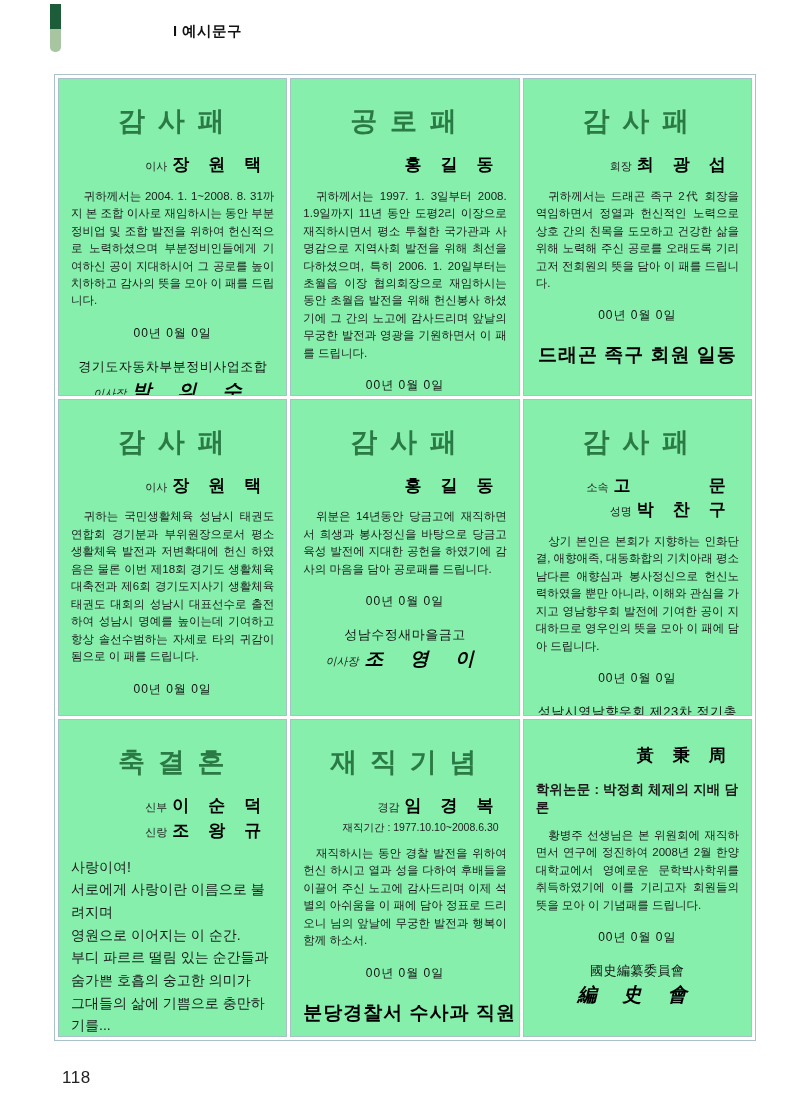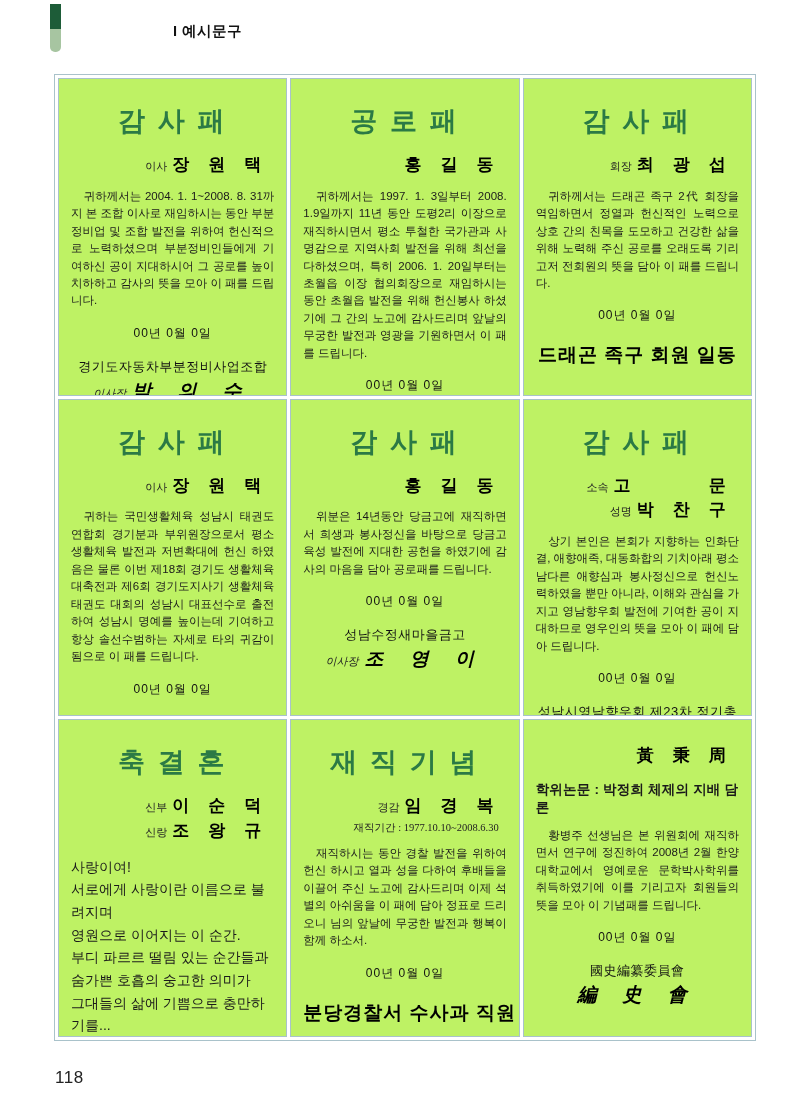--- a/index.html
+++ b/index.html
@@ -11,48 +11,48 @@
   .accent-bar .dark { width:11px; height:25px; background:#1d5c38; }
   .accent-bar .light { width:11px; height:23px; background:#a7c5a1; border-radius:0 0 5px 5px; }
   .page-header { position:absolute; left:173px; top:22px; font-size:14.5px; font-weight:bold; letter-spacing:0.5px; color:#111; }
 
   
   .grid {
     position:absolute; left:54px; top:74px; width:702px; height:967px;
     display:grid; grid-template-columns:repeat(3,1fr); grid-template-rows:repeat(3,1fr);
     border:1px solid #a9c2ca; background:#ffffff; padding:3px; gap:3px;
   }
-  .cell { border:1px solid #a9c2ca; background:#bef264; padding:10px 12px 8px 12px; overflow:hidden; }
+  .cell { border:1px solid #a9c2ca; background:#86efac; padding:10px 12px 8px 12px; overflow:hidden; }
 
   .title {
     margin-top:14px; text-align:center; color:#2b7a45; font-weight:bold;
     font-family:"Liberation Serif", serif; font-size:27px; letter-spacing:3px; white-space:nowrap;
   }
   .title.small { font-size:22px; letter-spacing:1px; }
 
   .recips { margin-top:14px; padding-right:6px; }
   .r-line { text-align:right; line-height:1.45; white-space:nowrap; }
   .r-prefix { font-size:11px; color:#222; margin-right:5px; }
   .r-name { font-size:17px; font-weight:bold; letter-spacing:0.42em; color:#000; }
-  .r-sub { text-align:right; font-size:10.5px; color:#222; margin-top:2px; padding-right:2px;font-family:Liberation Serif, serif; }
+  .r-sub { text-align:right; font-size:10.5px; color:#222; margin-top:2px; padding-right:2px; }
 
   .thesis { margin-top:12px; font-size:13.5px; font-weight:bold; color:#1a1a1a; letter-spacing:0.2px; }
 
   .body-text { margin-top:10px; font-size:11.5px; line-height:1.52; text-align:justify; text-indent:1.1em; color:#1a1a1a; }
   .poem { margin-top:12px; font-size:14px; line-height:1.62; text-align:left; white-space:pre-line; color:#1a1a1a; }
 
   .date { margin-top:15px; text-align:center; font-size:12px; color:#111; letter-spacing:1px; }
 
   .sig-org { margin-top:16px; text-align:center; font-size:13px; color:#111; letter-spacing:0.5px; }
   .sig-line { text-align:center; margin-top:2px; white-space:nowrap;font-style:italic; }
   .sig-prefix { font-size:11px; color:#222; margin-right:6px; }
   .sig-name { font-size:19px; font-weight:bold; letter-spacing:0.55em; color:#000; }
   .sig-big { margin-top:18px; text-align:center; font-size:19px; font-weight:bold; color:#000; letter-spacing:1px; white-space:nowrap; }
 
-  .page-number { position:absolute; left:55px; top:1068px; font-size:17px; color:#222; letter-spacing:0.5px; }
+  .page-number { position:absolute; left:62px; top:1068px; font-size:17px; color:#222; letter-spacing:0.5px; }
 </style>
 </head>
 <body>
 
 <div class="accent-bar">
   <div class="dark"></div>
   <div class="light"></div>
 </div>
 <div class="page-header">I 예시문구</div>
 

